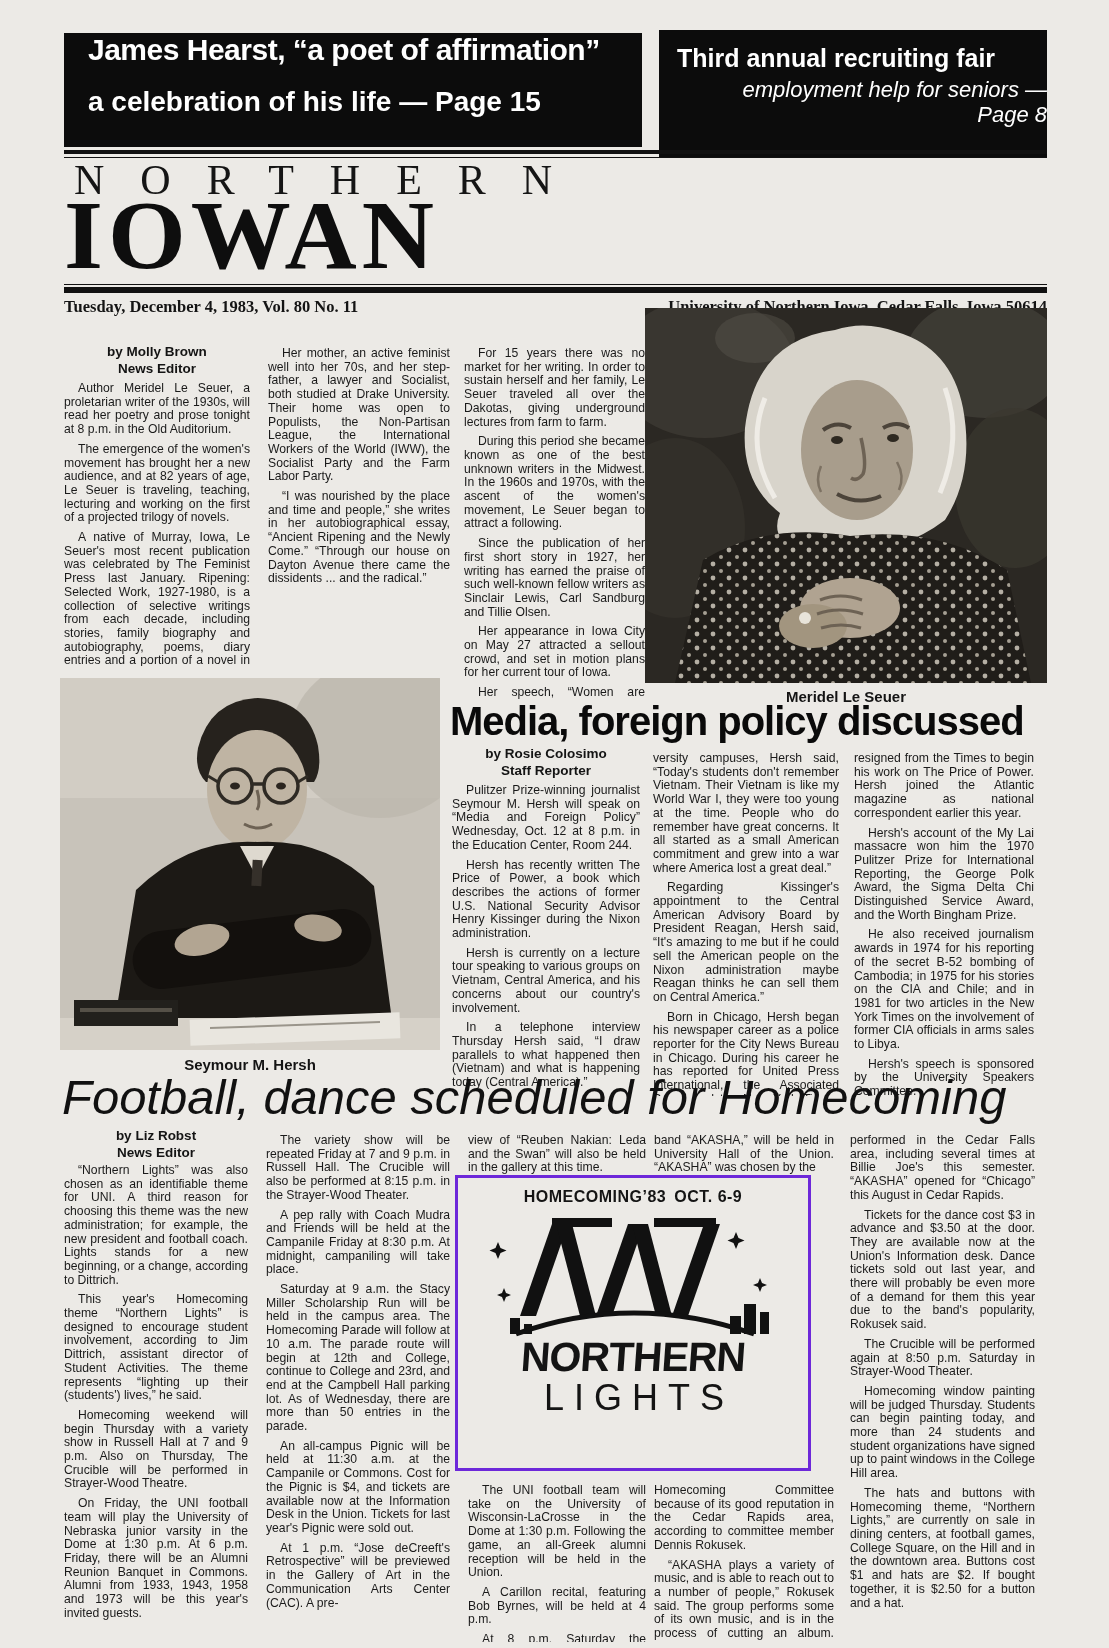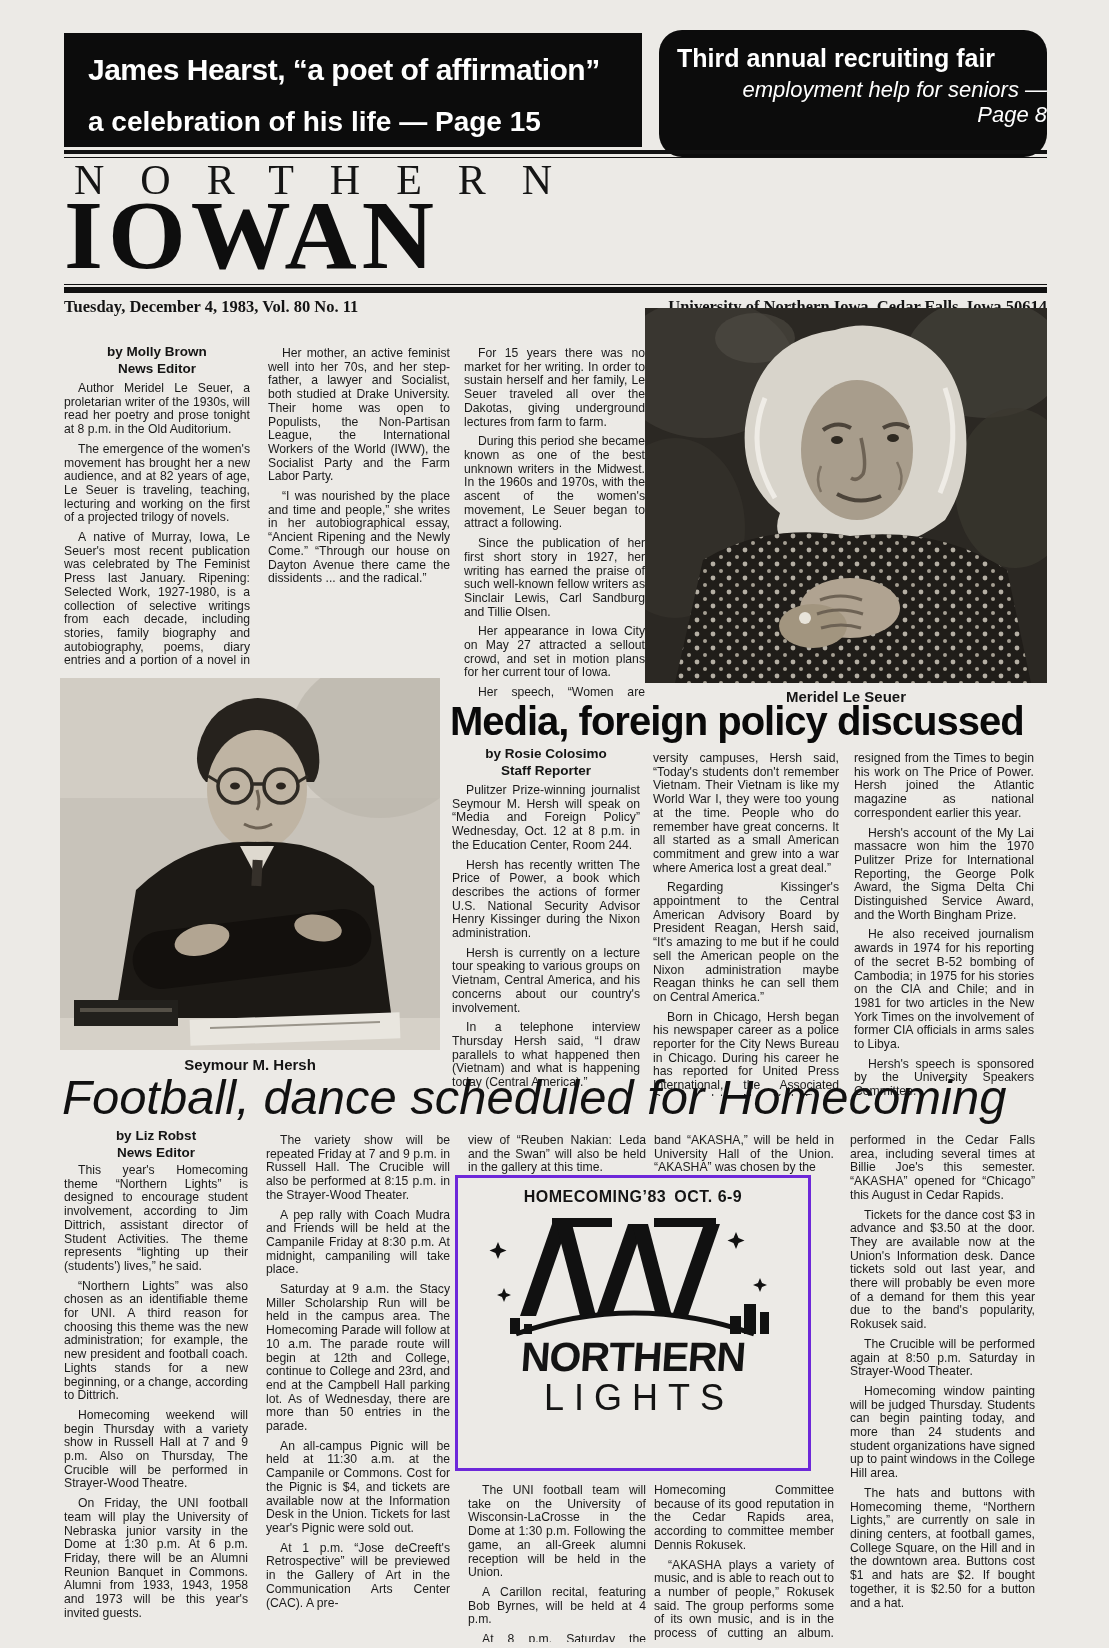--- a/index.html
+++ b/index.html
@@ -1,23 +1,23 @@
 <!DOCTYPE html>
 <html><head>
 <meta charset="utf-8">
 <style>
   html,body{margin:0;padding:0;background:#d8d6d2;}
   #page{position:relative;width:1109px;height:1648px;background:#eceae6;
         font-family:"Liberation Sans",sans-serif;color:#141414;overflow:hidden;}
   
   .banner{position:absolute;background:#0c0c0c;color:#fff;}
   .banner-left{left:64px;top:33px;width:578px;height:114px;padding:0 0 0 24px;box-sizing:border-box;}
-  .banner-left .t{font-size:30px;font-weight:700;margin-top:20px;letter-spacing:-0.5px;}
+  .banner-left .t{font-size:30px;font-weight:700;letter-spacing:-0.5px;}
   .banner-left .s{font-size:28px;font-weight:700;margin-top:19px;}
-  .banner-right{left:659px;top:30px;width:388px;height:127px;padding:0 0 0 18px;box-sizing:border-box;border-radius:23px;}
+  .banner-right{left:659px;top:30px;width:388px;height:127px;padding:0 0 0 18px;box-sizing:border-box;}
   .banner-right .t{font-size:25px;font-weight:700;margin-top:14px;}
   .banner-right .s{font-size:22px;font-style:italic;margin-top:4px;line-height:1.15;text-align:right;}
   
   .ruleA{position:absolute;left:64px;top:150px;width:983px;height:3px;border-top:4px solid #111;border-bottom:1px solid #111;}
   .mast1{position:absolute;left:74px;top:156px;font-family:"Liberation Serif",serif;font-size:42px;letter-spacing:36px;color:#151515;}
   .mast2{position:absolute;left:64px;top:178px;font-family:"Liberation Serif",serif;font-size:100px;font-weight:700;letter-spacing:5px;color:#0e0e0e;transform:scaleY(0.98);}
   .ruleB{position:absolute;left:64px;top:284px;width:983px;}
   .ruleB .thin{height:1px;background:#111;margin-bottom:2px;}
   .ruleB .thick{height:6px;background:#111;}
   .dateline{position:absolute;left:64px;top:297px;width:983px;font-family:"Liberation Serif",serif;
@@ -191,22 +191,22 @@
     </svg>
   </div>
   <div class="caption" style="left:60px;top:1056px;width:380px;text-align:center;">Seymour M. Hersh</div>
 
   <div class="hl3">Football, dance scheduled for Homecoming</div>
   <div class="byline" style="left:64px;top:1128px;width:184px;">
     <div>by Liz Robst</div>
     <div>News Editor</div>
   </div>
   <div class="col" style="left:64px;top:1164px;width:184px;height:478px;">
+      <p class="para">“Northern Lights” was also chosen as an identifiable theme for UNI. A third reason for choosing this theme was the new administration; for example, the new president and football coach. Lights stands for a new beginning, or a change, according to Dittrich.</p>
       <p class="para">This year's Homecoming theme “Northern Lights” is designed to encourage student involvement, according to Jim Dittrich, assistant director of Student Activities. The theme represents “lighting up their (students') lives,” he said.</p>
-      <p class="para">“Northern Lights” was also chosen as an identifiable theme for UNI. A third reason for choosing this theme was the new administration; for example, the new president and football coach. Lights stands for a new beginning, or a change, according to Dittrich.</p>
       <p class="para">Homecoming weekend will begin Thursday with a variety show in Russell Hall at 7 and 9 p.m. Also on Thursday, The Crucible will be performed in Strayer-Wood Theatre.</p>
       <p class="para">On Friday, the UNI football team will play the University of Nebraska junior varsity in the Dome at 1:30 p.m. At 6 p.m. Friday, there will be an Alumni Reunion Banquet in Commons. Alumni from 1933, 1943, 1958 and 1973 will be this year's invited guests.</p>
     </div>
   <div class="col" style="left:266px;top:1134px;width:184px;height:508px;">
       <p class="para">The variety show will be repeated Friday at 7 and 9 p.m. in Russell Hall. The Crucible will also be performed at 8:15 p.m. in the Strayer-Wood Theater.</p>
       <p class="para">A pep rally with Coach Mudra and Friends will be held at the Campanile Friday at 8:30 p.m. At midnight, campaniling will take place.</p>
       <p class="para">Saturday at 9 a.m. the Stacy Miller Scholarship Run will be held in the campus area. The Homecoming Parade will follow at 10 a.m. The parade route will begin at 12th and College, continue to College and 23rd, and end at the Campbell Hall parking lot. As of Wednesday, there are more than 50 entries in the parade.</p>
       <p class="para">An all-campus Pignic will be held at 11:30 a.m. at the Campanile or Commons. Cost for the Pignic is $4, and tickets are available now at the Information Desk in the Union. Tickets for last year's Pignic were sold out.</p>
       <p class="para">At 1 p.m. “Jose deCreeft's Retrospective” will be previewed in the Gallery of Art in the Communication Arts Center (CAC). A pre-</p>
     </div>

